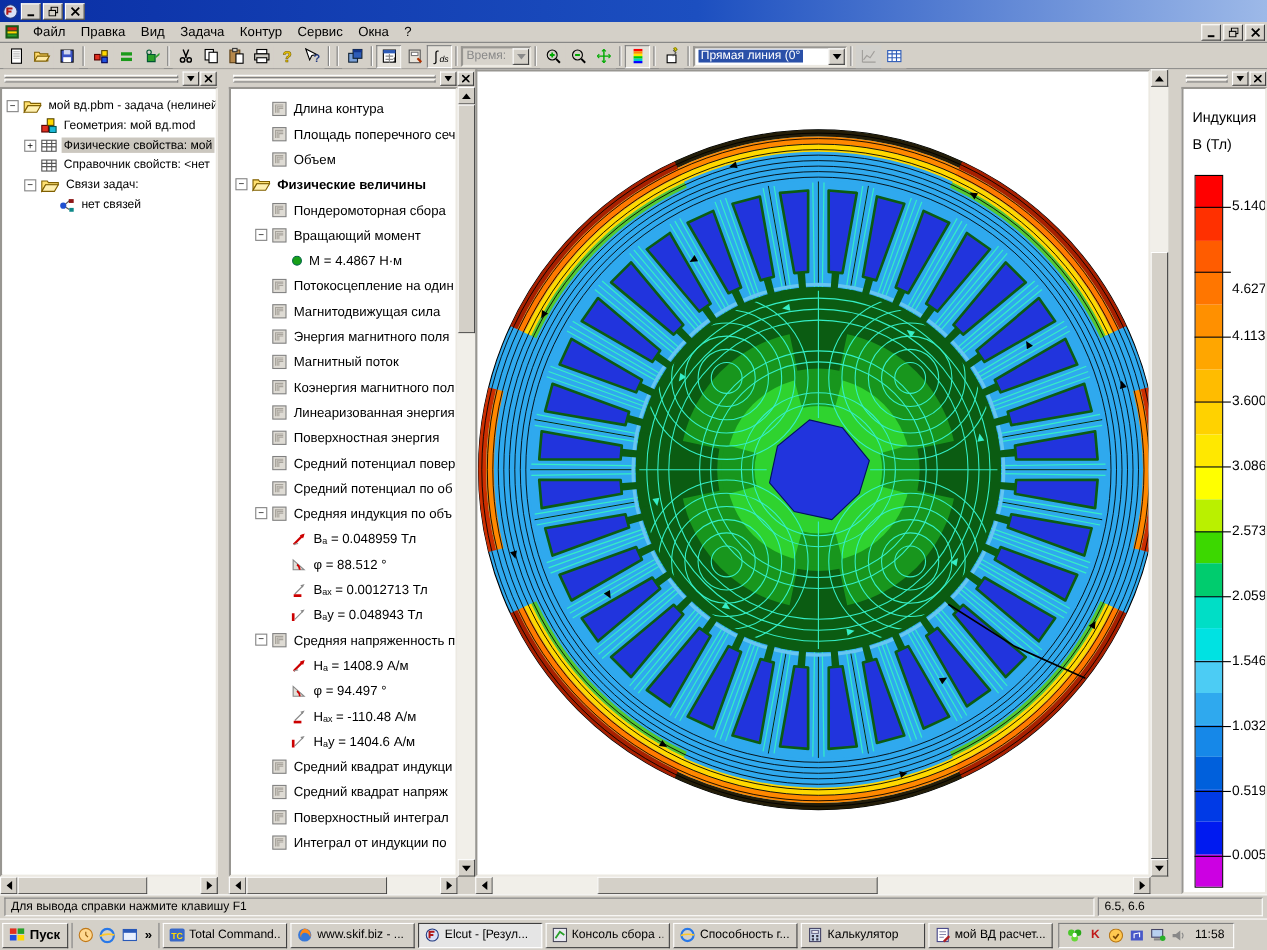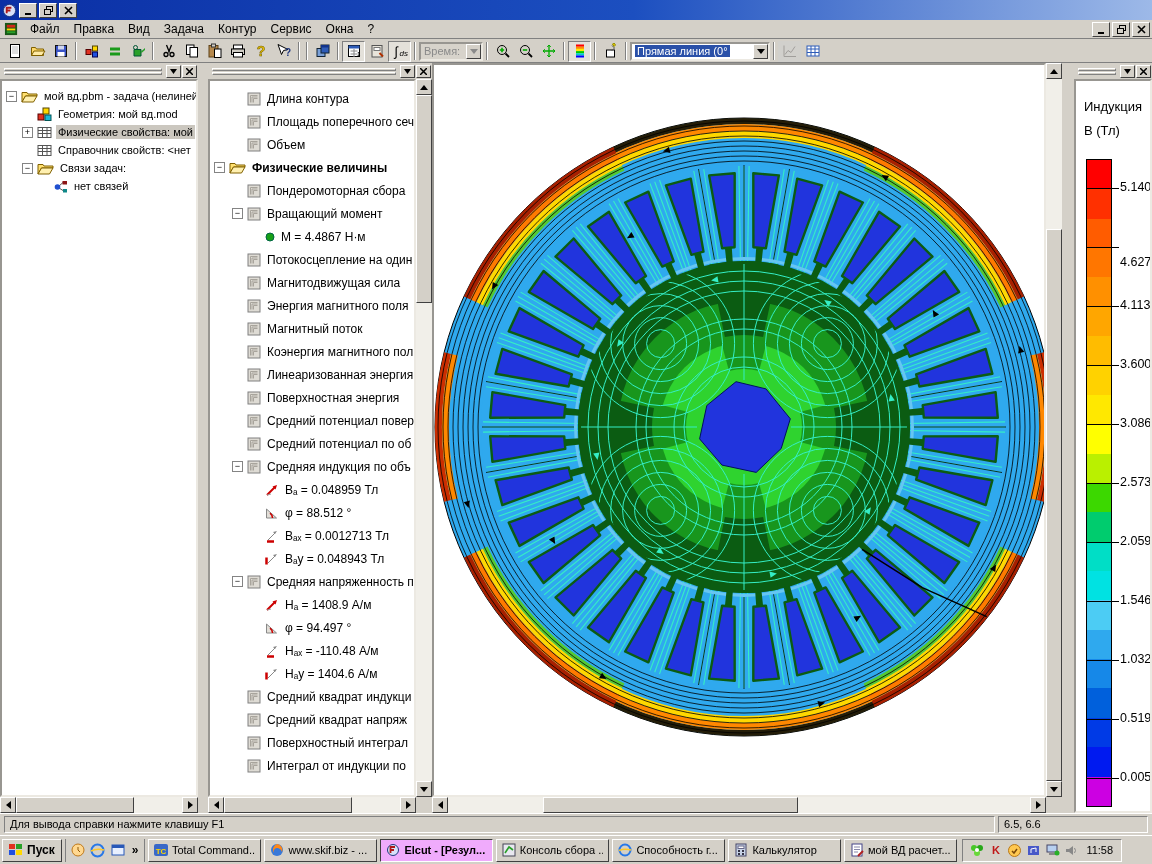--- a/index.html
+++ b/index.html
@@ -100,21 +100,21 @@
   .startbtn { height:23px; display:flex; align-items:center; gap:4px; padding:0 6px;
     background:#d4d0c8; border:1px solid; border-color:#fff #404040 #404040 #fff; font-weight:bold; font-size:12px; }
   .flag { width:14px; height:12px; display:grid; grid-template-columns:6px 6px; grid-template-rows:5px 5px; gap:1px; }
   .flag i { display:block; }
   .ql { display:flex; align-items:center; gap:4px; padding:0 4px; border-left:1px solid #808080; border-right:1px solid #808080; height:23px; }
   .qlicon { width:16px; height:16px; display:flex; align-items:center; justify-content:center; }
   .chev { font-weight:bold; font-size:12px; padding:0 2px; }
   .taskbtn { height:23px; flex:1; max-width:113px; min-width:0; display:flex; align-items:center; gap:4px; padding:0 5px;
     background:#d4d0c8; border:1px solid; border-color:#fff #404040 #404040 #fff; font-size:11px; }
   .taskbtn .tbl { white-space:nowrap; overflow:hidden; }
-  .taskbtn.active { background:#f0abfc; border-color:#404040 #fff #fff #404040; font-weight:bold; }
+  .taskbtn.active { background:#e5e5e5; border-color:#404040 #fff #fff #404040; font-weight:normal; }
   .tray { height:23px; display:flex; align-items:center; gap:4px; padding:0 8px 0 6px;
     border:1px solid; border-color:#808080 #fff #fff #808080; margin-left:2px; }
   .trayicon { width:15px; height:15px; display:flex; align-items:center; justify-content:center; font-size:11px; font-weight:bold; }
   .clock { font-size:11px; margin-left:3px; }
   .vsplit { flex:none; }
 </style>
 </head>
 <body>
 
 <div class="screen">

